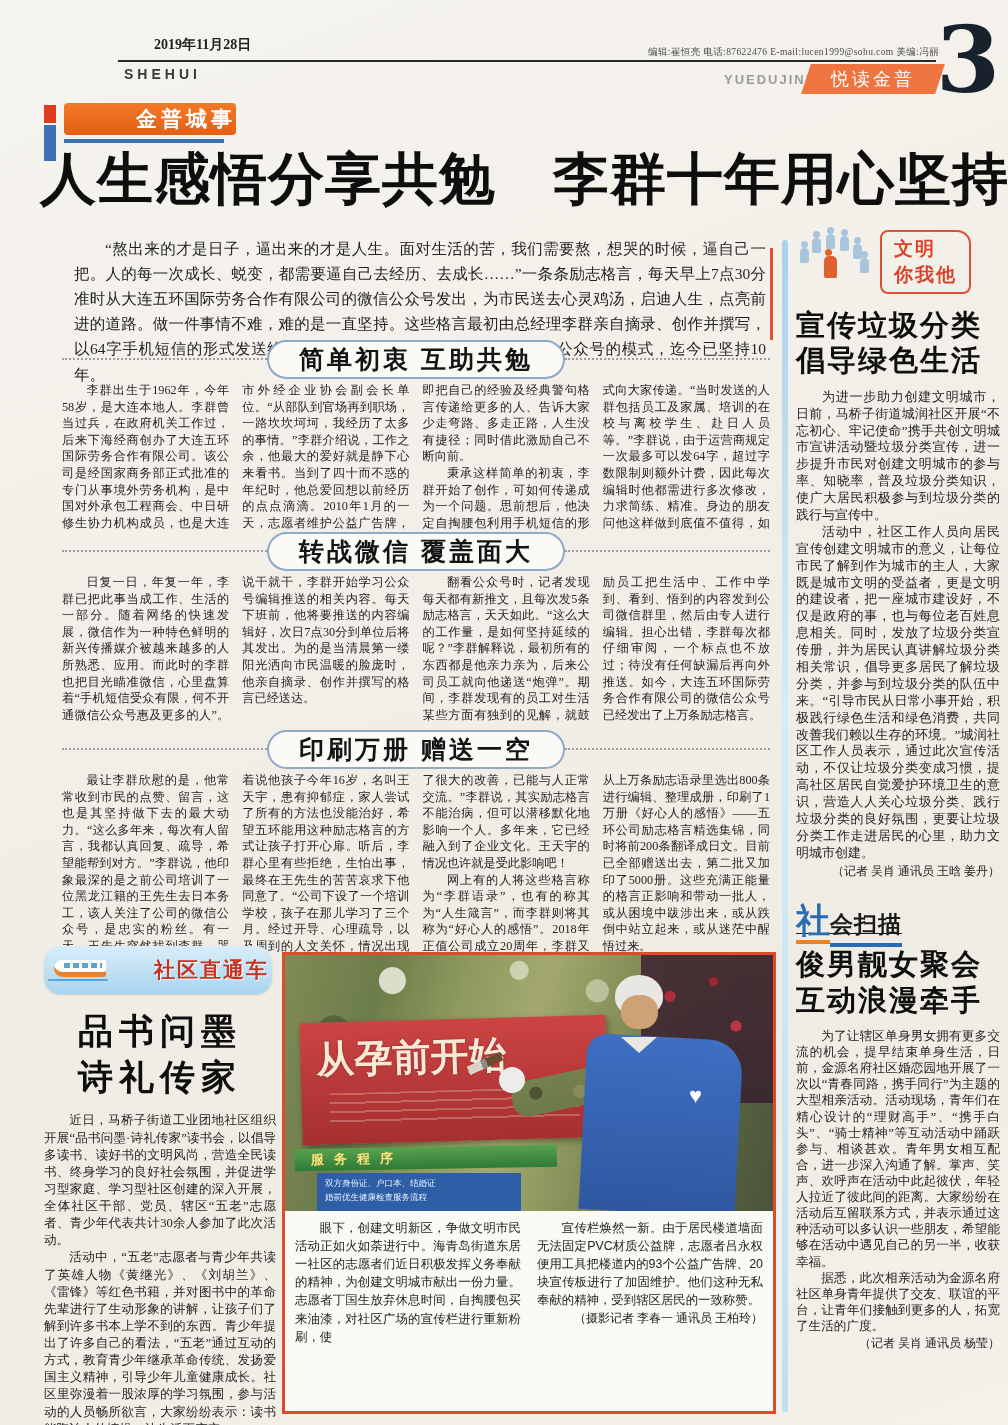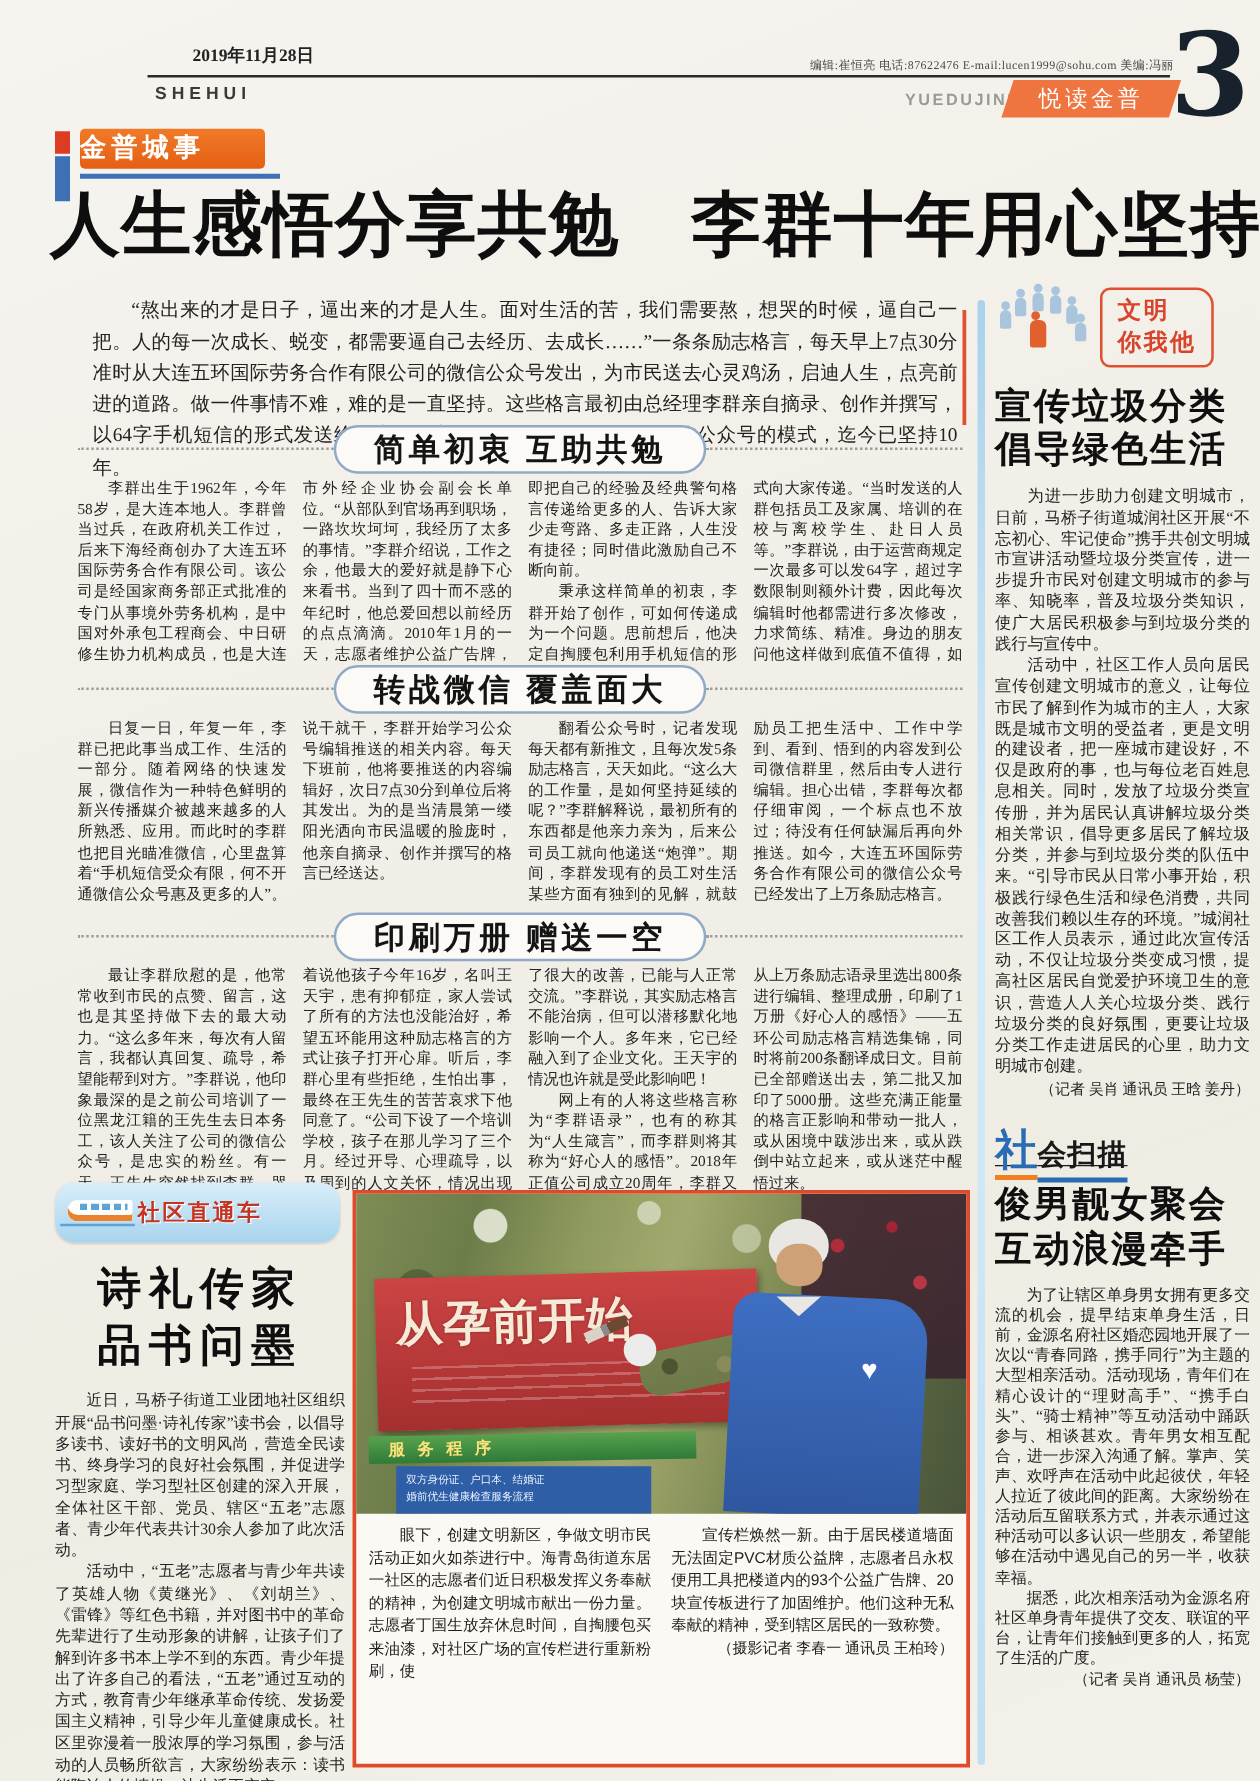--- a/index.html
+++ b/index.html
@@ -19,21 +19,21 @@
   .mast-pinyin { position:absolute; left:124px; top:66px; font-family:"Liberation Sans","DejaVu Sans",sans-serif; font-size:14px; font-weight:bold; letter-spacing:4px; color:#3a3a3a; }
   .mast-contact { position:absolute; left:648px; top:46px; font-size:9.5px; color:#4a4a4a; letter-spacing:.4px; filter:blur(.2px); }
   .mast-read-pinyin { position:absolute; left:724px; top:72px; font-family:"Liberation Sans","DejaVu Sans",sans-serif; font-size:13px; font-weight:bold; letter-spacing:2px; color:#9a9a98; }
   .read-badge { position:absolute; left:806px; top:64px; width:134px; height:30px; background:#ee7440; transform:skewX(-18deg); }
   .read-badge span { display:block; transform:skewX(18deg); color:#fff; font-size:18px; letter-spacing:3px; text-align:center; line-height:30px; }
   .page-num { position:absolute; left:936px; top:14px; font-family:"DejaVu Serif","Liberation Serif",serif; font-weight:bold; font-size:92px; color:#17222c; line-height:1; }
   
   .city-badge-wrap { position:absolute; left:44px; top:103px; }
   .cb-red { position:absolute; left:0; top:2px; width:12px; height:18px; background:#dd3c22; }
   .cb-blue { position:absolute; left:0; top:22px; width:12px; height:36px; background:#3f6fb5; }
-  .cb-pill { position:absolute; left:20px; top:0; width:148px; height:32px; background:linear-gradient(#f07a28,#e55f14); border-radius:4px; color:#fff; font-family:"Liberation Sans","DejaVu Sans",sans-serif; font-weight:bold; font-size:21px; letter-spacing:4px; text-align:left; line-height:32px; }
+  .cb-pill { position:absolute; left:20px; top:0; width:172px; height:32px; background:linear-gradient(#f07a28,#e55f14); border-radius:4px; color:#fff; font-family:"Liberation Sans","DejaVu Sans",sans-serif; font-weight:bold; font-size:21px; letter-spacing:4px; text-align:right; line-height:32px; }
   .cb-line { position:absolute; left:20px; top:36px; width:160px; height:4px; background:#3f6fb5; }
   
   .headline { position:absolute; left:40px; top:142px; width:944px; text-align:center; font-family:"Liberation Sans","DejaVu Sans",sans-serif; font-weight:900; font-size:56px; letter-spacing:1px; color:#0e0e0e; white-space:nowrap; }
   .lead { position:absolute; left:74px; top:236px; width:692px; font-size:15.5px; line-height:1.62; text-align:justify; color:#222; text-indent:2em; }
   .lead-rule { position:absolute; left:770px; top:248px; width:3px; height:92px; background:#e0512e; }
   
   .main-blocks { position:absolute; left:62px; top:340px; width:708px; }
   .section-head { display:flex; align-items:center; height:38px; }
   .dots { flex:1; height:0; border-top:2px dotted #9d9d9d; }
   .pill { border:2px solid #8fa9c6; border-radius:20px; background:#fbfaf6; padding:1px 30px; font-family:"Liberation Sans","DejaVu Sans",sans-serif; font-weight:bold; font-size:25px; letter-spacing:3px; color:#141414; white-space:nowrap; }
@@ -62,21 +62,21 @@
   .scan-rest { font-size:23px; color:#191919; border-bottom:4px solid #2a6cb3; padding-bottom:6px; letter-spacing:1px; }
   .scan-headline { margin-top:10px; }
   .scan-body { font-size:12.6px; line-height:1.28; }
   
   .community { position:absolute; left:44px; top:946px; width:232px; }
   .comm-banner { position:relative; width:228px; height:48px; border-radius:16px; background:linear-gradient(180deg,#d9eef9,#a8d4ee); display:flex; align-items:center; box-shadow:0 1px 2px rgba(0,0,0,.15); }
   .train { position:relative; width:62px; height:30px; margin-left:4px; flex:none; }
   .train-body { position:absolute; left:6px; top:5px; width:52px; height:17px; background:#fdfdfd; border-radius:12px 3px 3px 12px; box-shadow:inset 0 -5px 0 #e8822c; }
   .train-win { position:absolute; left:16px; top:8px; width:38px; height:5px; background:repeating-linear-gradient(90deg,#5ba4d6 0 6px,#fdfdfd 6px 9px); }
   .train-line { position:absolute; left:0; top:24px; width:60px; height:2px; background:#5ba4d6; border-radius:2px; }
-  .comm-banner-label { font-family:Liberation Serif, serif; font-weight:900; font-size:18px; letter-spacing:2px; color:#c53423; text-shadow:1px 1px 0 #fff; }
+  .comm-banner-label { font-family:Liberation Serif, serif; font-weight:900; font-size:21px; letter-spacing:2px; color:#c53423; text-shadow:1px 1px 0 #fff;margin-left:44px; }
   .comm-headline { margin-top:14px; text-align:center; font-family:"Liberation Sans","DejaVu Sans",sans-serif; font-weight:900; font-size:35px; letter-spacing:6px; line-height:1.32; color:#0e0e0e; }
   .comm-body { margin-top:12px; font-size:12.6px; line-height:1.36; text-align:justify; color:#242424; }
   .comm-body p { text-indent:2em; }
   
   .photo-box { position:absolute; left:282px; top:952px; width:494px; height:462px; border:3px solid #e04a2b; background:#fbf9f4; }
   .photo { position:relative; width:100%; height:256px; overflow:hidden;
     background-image:
       radial-gradient(circle at 22% 10%, rgba(236,238,224,.85) 0 13px, transparent 14px),
       radial-gradient(circle at 48% 6%, rgba(225,230,208,.7) 0 9px, transparent 10px),
       radial-gradient(circle at 64% 14%, rgba(214,222,196,.6) 0 11px, transparent 12px),
@@ -212,22 +212,22 @@
   <div class="community">
     <div class="comm-banner">
       <div class="train">
         <div class="train-body"></div>
         <div class="train-win"></div>
         <div class="train-line"></div>
       </div>
       <div class="comm-banner-label">社区直通车</div>
     </div>
     <div class="comm-headline">
+      <div>品书问墨</div>
       <div>诗礼传家</div>
-      <div>品书问墨</div>
     </div>
     <div class="comm-body">
       <p>近日，马桥子街道工业团地社区组织开展“品书问墨·诗礼传家”读书会，以倡导多读书、读好书的文明风尚，营造全民读书、终身学习的良好社会氛围，并促进学习型家庭、学习型社区创建的深入开展，全体社区干部、党员、辖区“五老”志愿者、青少年代表共计30余人参加了此次活动。</p>
       <p>活动中，“五老”志愿者与青少年共读了英雄人物《黄继光》、《刘胡兰》、《雷锋》等红色书籍，并对图书中的革命先辈进行了生动形象的讲解，让孩子们了解到许多书本上学不到的东西。青少年提出了许多自己的看法，“五老”通过互动的方式，教育青少年继承革命传统、发扬爱国主义精神，引导少年儿童健康成长。社区里弥漫着一股浓厚的学习氛围，参与活动的人员畅所欲言，大家纷纷表示：读书能陶冶人的情操，让生活更充实。</p>
 
     </div>
   </div>
 
   <div class="photo-box">
     <div class="photo">

